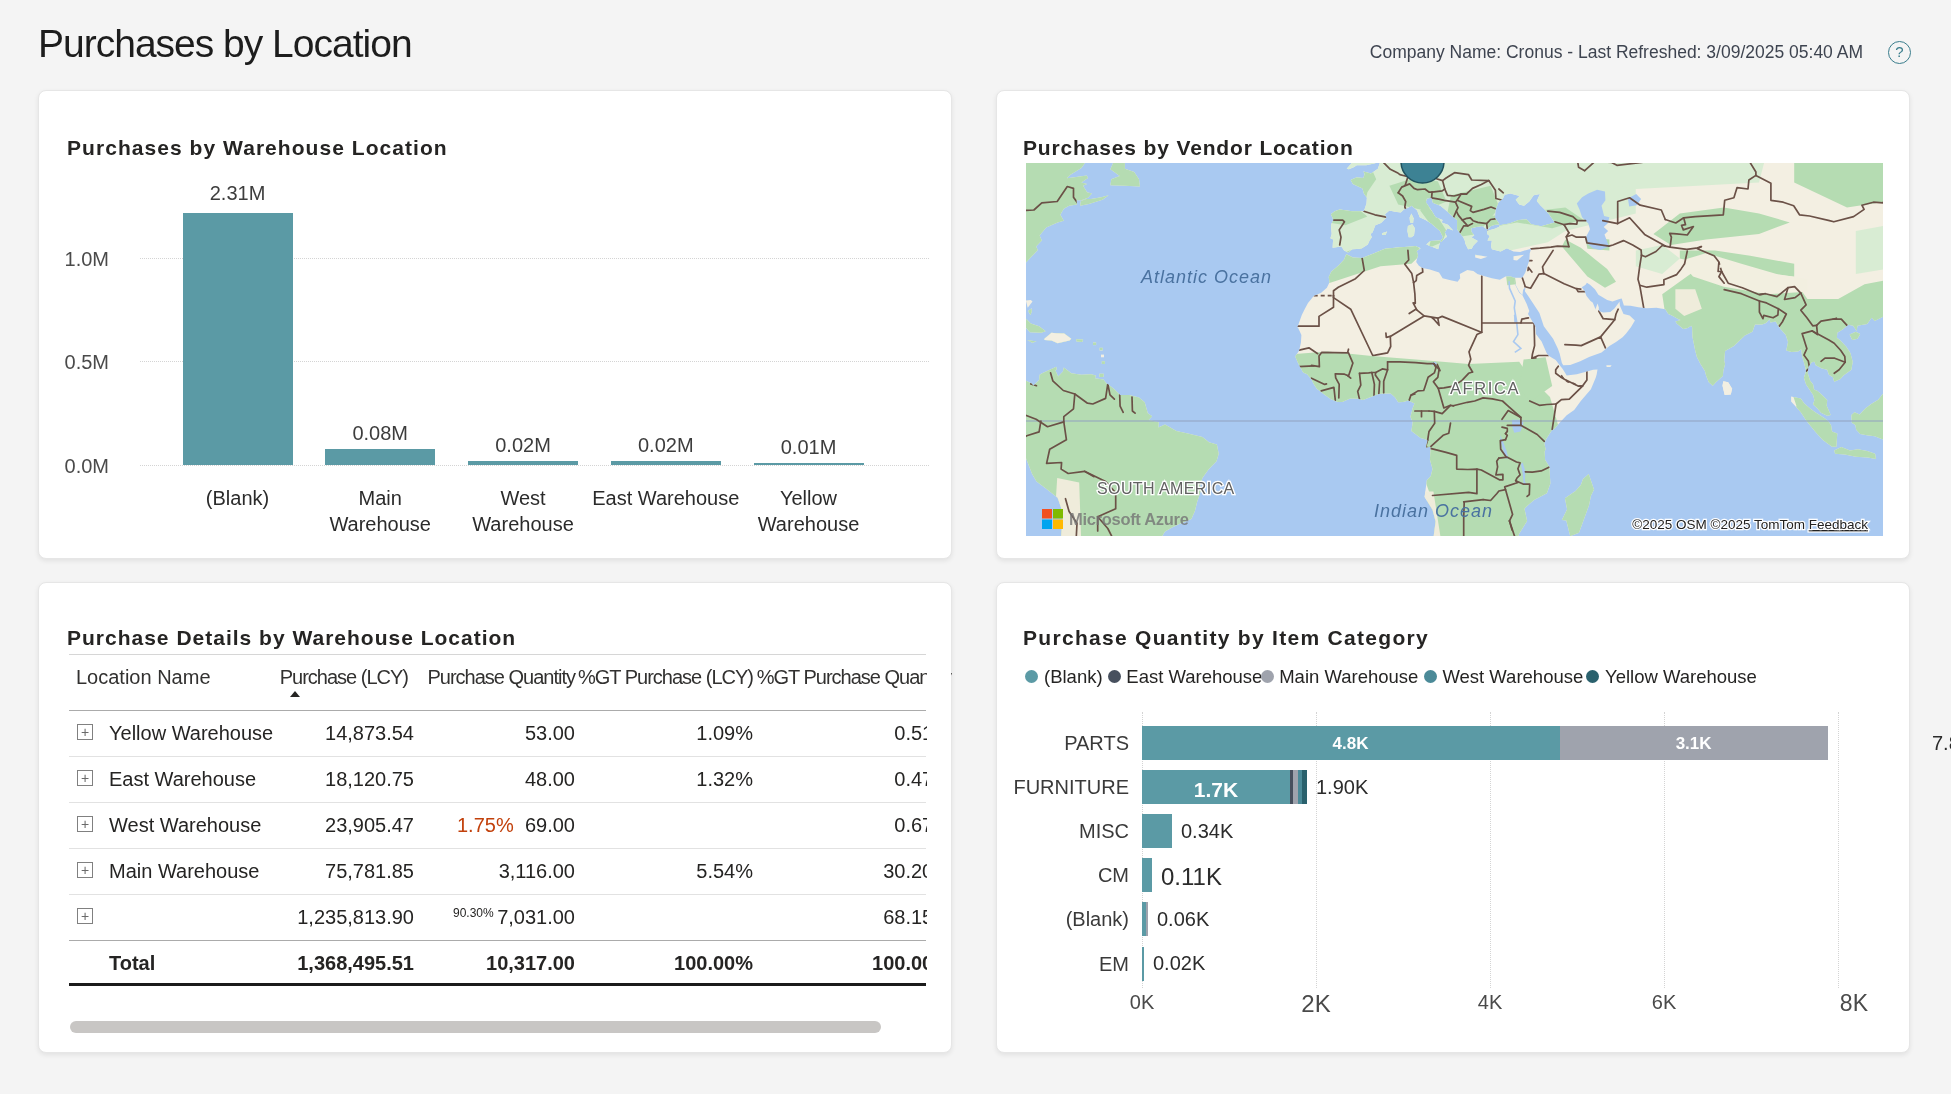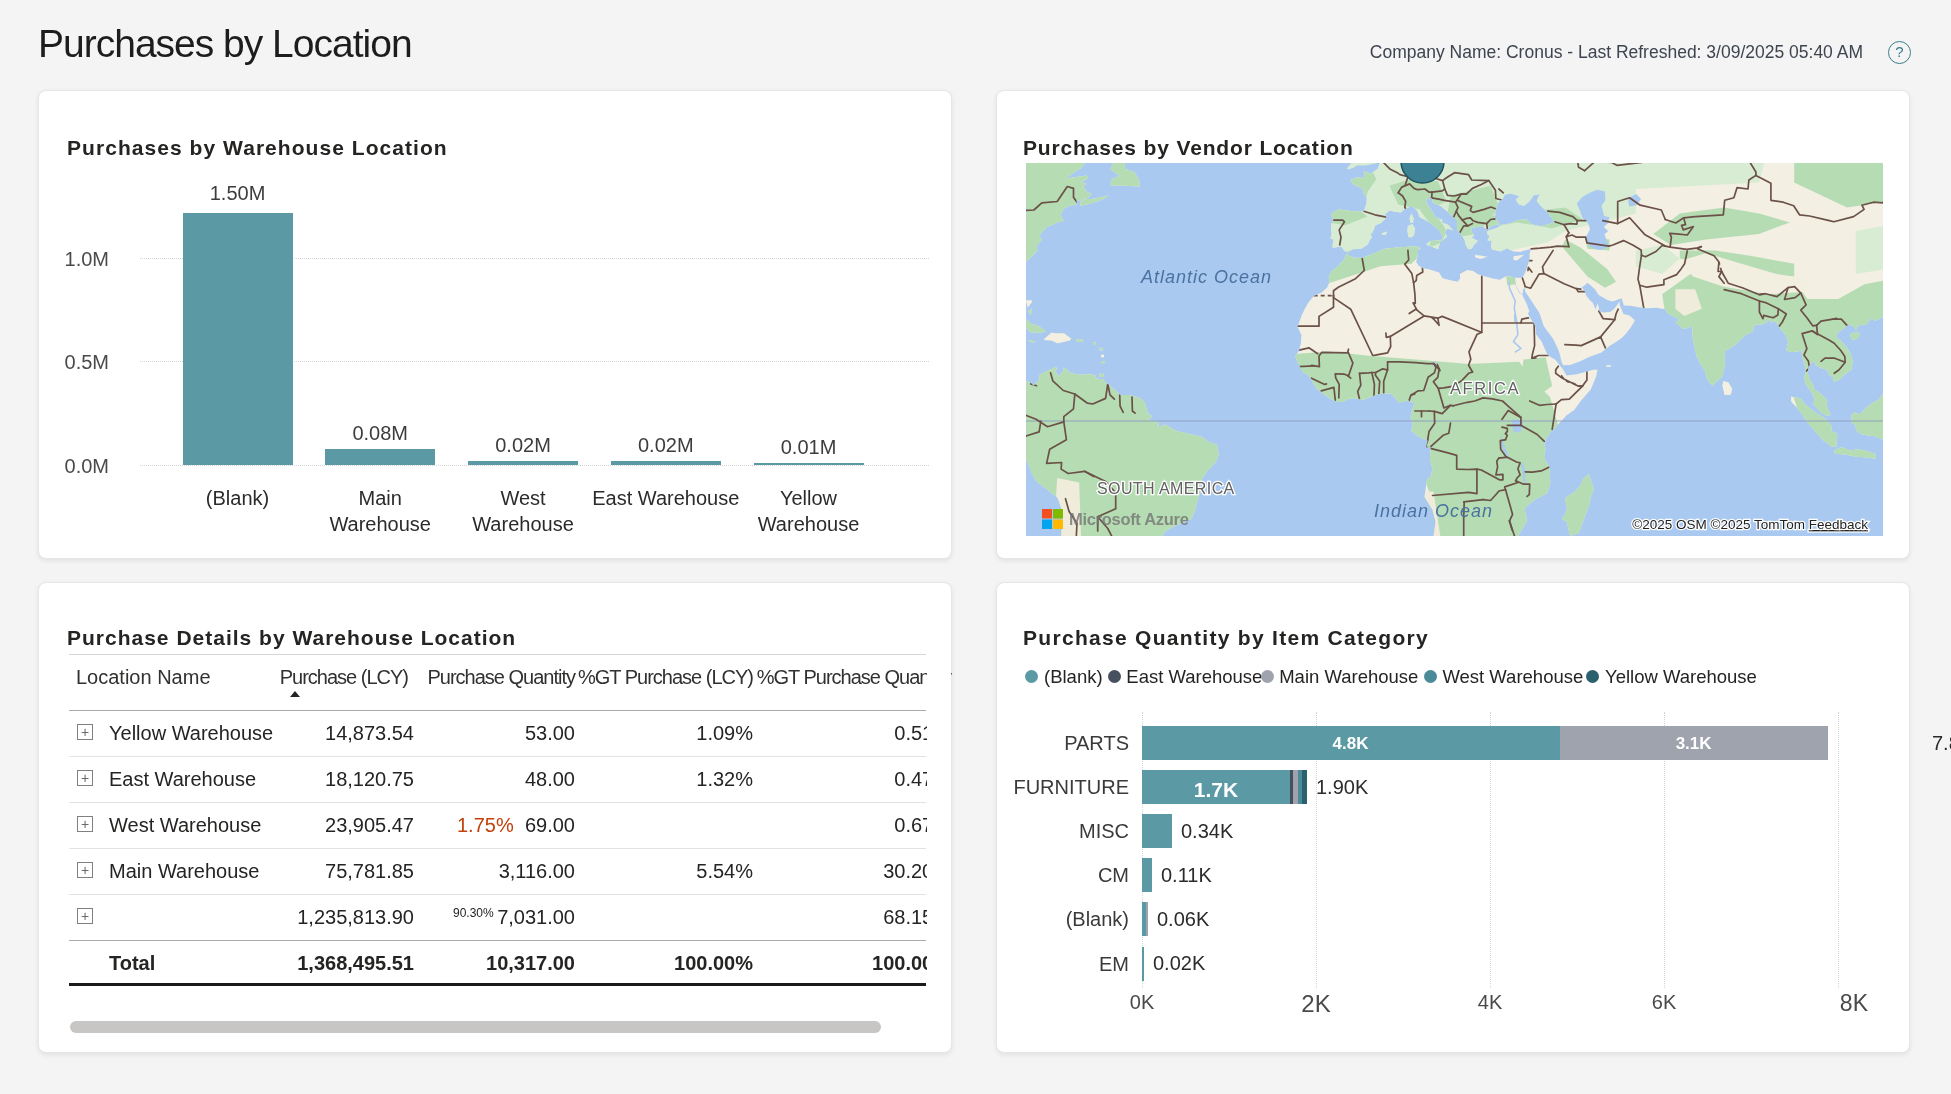--- a/index.html
+++ b/index.html
@@ -21,21 +21,21 @@
 <div class="ctitle" style="left:67px;top:609px;letter-spacing:1.0px;">Purchase Details by Warehouse Location</div>
 <div class="ctitle" style="left:1023px;top:609px;letter-spacing:1.3px;">Purchase Quantity by Item Category</div>
 
 <div style="position:absolute;left:140px;top:258.1px;width:789px;border-top:1px dotted #d4d4d4"></div>
 <div style="position:absolute;left:29px;top:249.1px;width:80px;text-align:right;font-size:20px;line-height:1;color:#4a4a4a">1.0M</div>
 <div style="position:absolute;left:140px;top:361.3px;width:789px;border-top:1px dotted #d4d4d4"></div>
 <div style="position:absolute;left:29px;top:352.3px;width:80px;text-align:right;font-size:20px;line-height:1;color:#4a4a4a">0.5M</div>
 <div style="position:absolute;left:140px;top:464.5px;width:789px;border-top:1px dotted #d4d4d4"></div>
 <div style="position:absolute;left:29px;top:455.5px;width:80px;text-align:right;font-size:20px;line-height:1;color:#4a4a4a">0.0M</div>
 <div style="position:absolute;left:182.5px;top:213.0px;width:110px;height:252.0px;background:#5b9aa5"></div>
-<div style="position:absolute;left:182.5px;top:182.7px;width:110px;text-align:center;font-size:20px;line-height:1;color:#3d3d3d">1.50M</div>
+<div style="position:absolute;left:182.5px;top:182.7px;width:110px;text-align:center;font-size:20px;line-height:1;color:#3d3d3d">2.31M</div>
 <div style="position:absolute;left:325.2px;top:448.5px;width:110px;height:16.5px;background:#5b9aa5"></div>
 <div style="position:absolute;left:325.2px;top:422.7px;width:110px;text-align:center;font-size:20px;line-height:1;color:#3d3d3d">0.08M</div>
 <div style="position:absolute;left:468.0px;top:460.5px;width:110px;height:4.5px;background:#5b9aa5"></div>
 <div style="position:absolute;left:468.0px;top:434.8px;width:110px;text-align:center;font-size:20px;line-height:1;color:#3d3d3d">0.02M</div>
 <div style="position:absolute;left:610.8px;top:460.5px;width:110px;height:4.5px;background:#5b9aa5"></div>
 <div style="position:absolute;left:610.8px;top:434.8px;width:110px;text-align:center;font-size:20px;line-height:1;color:#3d3d3d">0.02M</div>
 <div style="position:absolute;left:753.5px;top:462.5px;width:110px;height:2.5px;background:#5b9aa5"></div>
 <div style="position:absolute;left:753.5px;top:436.5px;width:110px;text-align:center;font-size:20px;line-height:1;color:#3d3d3d">0.01M</div>
 <div style="position:absolute;left:157.5px;top:485px;width:160px;text-align:center;font-size:20px;line-height:26px;color:#2b2b2b">(Blank)</div>
 <div style="position:absolute;left:300.2px;top:485px;width:160px;text-align:center;font-size:20px;line-height:26px;color:#2b2b2b">Main<br>Warehouse</div>
@@ -406,18 +406,18 @@
 <div style="position:absolute;left:1142.0px;top:770.1px;width:148.0px;height:34px;background:#5b9aa5"></div>
 <div style="position:absolute;left:1290.0px;top:770.1px;width:3.0px;height:34px;background:#47505e"></div>
 <div style="position:absolute;left:1293.0px;top:770.1px;width:4.5px;height:34px;background:#9fa3ad"></div>
 <div style="position:absolute;left:1297.5px;top:770.1px;width:4.5px;height:34px;background:#4b8a98"></div>
 <div style="position:absolute;left:1302.0px;top:770.1px;width:5.3px;height:34px;background:#2a616d"></div>
 <div style="position:absolute;left:1142px;top:779px;width:148px;text-align:center;font-size:21px;font-weight:bold;line-height:1;color:#fff">1.7K</div>
 <div style="position:absolute;left:1316px;top:776.6px;font-size:20px;line-height:1;color:#2b2b2b">1.90K</div>
 <div style="position:absolute;left:1142.0px;top:814.2px;width:29.6px;height:34px;background:#5b9aa5"></div>
 <div style="position:absolute;left:1181px;top:820.7px;font-size:20px;line-height:1;color:#2b2b2b">0.34K</div>
 <div style="position:absolute;left:1142.0px;top:858.3px;width:9.6px;height:34px;background:#5b9aa5"></div>
-<div style="position:absolute;left:1161px;top:864.8px;font-size:20px;line-height:1;color:#2b2b2b">0.11K</div>
+<div style="position:absolute;left:1161px;top:864.8px;font-size:24px;line-height:1;color:#2b2b2b">0.11K</div>
 <div style="position:absolute;left:1142.0px;top:902.4px;width:3.5px;height:34px;background:#5b9aa5"></div>
 <div style="position:absolute;left:1145.5px;top:902.4px;width:2.2px;height:34px;background:#9fa3ad"></div>
 <div style="position:absolute;left:1157px;top:908.9px;font-size:20px;line-height:1;color:#2b2b2b">0.06K</div>
 <div style="position:absolute;left:1142.0px;top:946.5px;width:1.7px;height:34px;background:#5b9aa5"></div>
 <div style="position:absolute;left:1153px;top:953px;font-size:20px;line-height:1;color:#2b2b2b">0.02K</div>
 
 </body></html>

